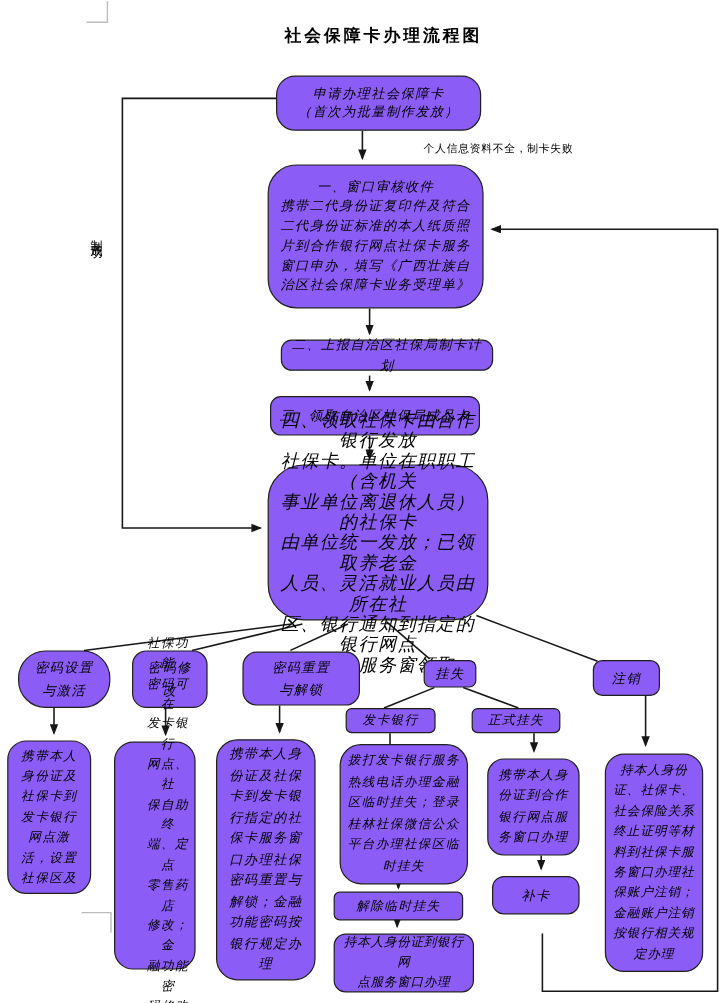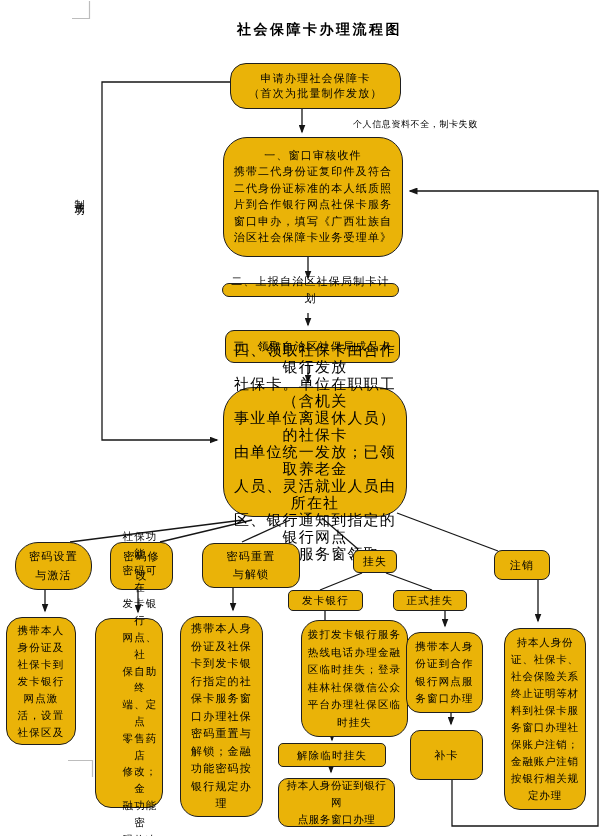--- a/index.html
+++ b/index.html
@@ -2,26 +2,26 @@
 <html><head>
 <meta charset="utf-8">
 <style>
   html,body{margin:0;padding:0;background:#fff;}
   #canvas{
     position:relative;width:606px;height:836px;background:#fff;overflow:hidden;
     font-family:"DejaVu Sans","Liberation Sans",sans-serif;color:#000;
   }
   #edges{position:absolute;left:0;top:0;width:606px;height:836px;}
   .node{
-    position:absolute;box-sizing:border-box;background:#eab308;
+    position:absolute;box-sizing:border-box;background:#8b5cf6;
     border:1.3px solid #1f1f1f;border-radius:12px;
     display:flex;align-items:center;justify-content:center;
     text-align:center;white-space:pre-line;
     font-size:10.5px;line-height:17px;letter-spacing:1.2px;
-    padding:2px 3px;z-index:2;
+    padding:2px 3px;z-index:2;font-style:italic;
   }
   .lbl{position:absolute;font-size:9px;letter-spacing:0.6px;z-index:3;white-space:nowrap;}
   .vlbl{
     position:absolute;writing-mode:vertical-rl;text-orientation:upright;
     font-size:10px;letter-spacing:2px;z-index:3;
   }
   .title{
     position:absolute;font-size:14px;font-weight:bold;letter-spacing:2.5px;
     white-space:nowrap;z-index:3;
   }
@@ -83,21 +83,21 @@
   <div class="node" style="left:230px;top:63px;width:171px;height:46px;border-radius:16px;line-height:15px;font-size:11px;">申请办理社会保障卡
 （首次为批量制作发放）</div>
 
   <div class="node" style="left:223px;top:137px;width:180px;height:120px;border-radius:24px;line-height:16.5px;font-size:11px;">一、窗口审核收件
 携带二代身份证复印件及符合
 二代身份证标准的本人纸质照
 片到合作银行网点社保卡服务
 窗口申办，填写《广西壮族自
 治区社会保障卡业务受理单》</div>
 
-  <div class="node" style="left:222px;top:283px;width:177px;height:14px;border-radius:9px;font-size:11px;">二、上报自治区社保局制卡计划</div>
+  <div class="node" style="left:234px;top:283px;width:177px;height:26px;border-radius:9px;font-size:11px;">二、上报自治区社保局制卡计划</div>
 
   <div class="node" style="left:225px;top:330px;width:175px;height:33px;border-radius:9px;font-size:11px;">三、领取自治区社保局成品卡</div>
 
   <div class="node" style="left:223px;top:387px;width:184px;height:130px;border-radius:30px;line-height:17px;font-size:15px;">四、领取社保卡由合作银行发放
 社保卡。单位在职职工（含机关
 事业单位离退休人员）的社保卡
 由单位统一发放；已领取养老金
 人员、灵活就业人员由所在社
 区、银行通知到指定的银行网点
 社保卡服务窗领取</div>
@@ -144,38 +144,38 @@
 卡到发卡银
 行指定的社
 保卡服务窗
 口办理社保
 密码重置与
 解锁；金融
 功能密码按
 银行规定办
 理</div>
 
-  <div class="node" style="left:283px;top:620px;width:107px;height:117px;border-radius:18px;line-height:17.5px;margin-left:18px;">拨打发卡银行服务
+  <div class="node" style="left:283px;top:620px;width:107px;height:117px;border-radius:18px;line-height:17.5px;">拨打发卡银行服务
 热线电话办理金融
 区临时挂失；登录
 桂林社保微信公众
 平台办理社保区临
 时挂失</div>
 
   <div class="node" style="left:278px;top:743px;width:108px;height:24px;border-radius:5px;font-size:10.5px;">解除临时挂失</div>
 
   <div class="node" style="left:278px;top:778px;width:117px;height:49px;border-radius:10px;line-height:17px;letter-spacing:0.6px;">持本人身份证到银行网
 点服务窗口办理</div>
 
   <div class="node" style="left:406px;top:632px;width:77px;height:81px;border-radius:14px;line-height:17.5px;">携带本人身
 份证到合作
 银行网点服
 务窗口办理</div>
 
-  <div class="node" style="left:410px;top:730px;width:73px;height:50px;border-radius:10px;font-size:11px;">补卡</div>
+  <div class="node" style="left:410px;top:730px;width:73px;height:32px;border-radius:10px;font-size:11px;">补卡</div>
 
   <div class="node" style="left:504px;top:628px;width:82px;height:182px;border-radius:16px;line-height:17px;letter-spacing:0.8px;">持本人身份
 证、社保卡、
 社会保险关系
 终止证明等材
 料到社保卡服
 务窗口办理社
 保账户注销；
 金融账户注销
 按银行相关规

